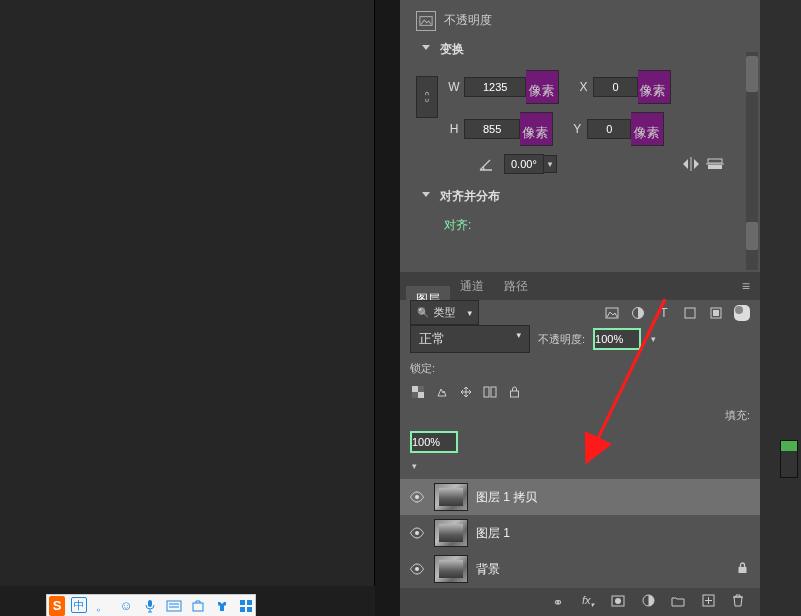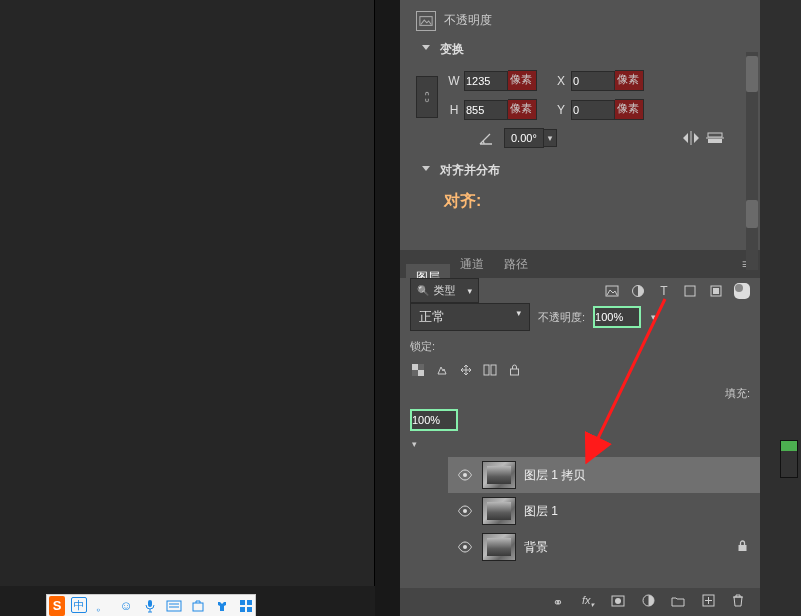--- a/index.html
+++ b/index.html
@@ -17,33 +17,33 @@
 
 .collapsible { padding: 4px 16px 8px 40px; position: relative; color: #ddd; font-size: 12px; font-weight: bold; }
 .collapsible::before { content: ""; position: absolute; left: 22px; top: 8px; border: 4px solid transparent; border-top: 5px solid #ccc; }
 
 .transform-body { padding: 4px 16px 10px 44px; position: relative; }
 .link-btn { position: absolute; left: 16px; top: 10px; width: 22px; height: 42px; background: #3f3f3f; border: 1px solid #2a2a2a; display: flex; align-items: center; justify-content: center; }
 .link-btn svg { width: 12px; height: 14px; fill: #aaa; }
 
 .trow { display: flex; align-items: center; margin-bottom: 8px; }
 .tlabel { width: 20px; text-align: center; color: #ddd; font-size: 12px; }
-.tval { background: #3f3f3f; color: #fff; font-size: 11px; padding: 3px 1px; min-width: 44px; border: 1px solid #2a2a2a; }
-.tunit { color: #ccc; font-size: 11px; padding: 1px 4px 3px 2px; background: #7f1d1d; border: 1px solid #2a2a2a; border-left: none; }
+.tval { background: #3f3f3f; color: #fff; font-size: 11px; padding: 3px 18px; min-width: 44px; border: 1px solid #2a2a2a; }
+.tunit { color: #ccc; font-size: 13px; padding: 11px 4px 3px 2px; background: #701a75; border: 1px solid #2a2a2a; border-left: none; }
 .tgap { width: 14px; }
 
 .angle-row { display: flex; align-items: center; margin-top: 4px; padding-left: 34px; gap: 10px; }
 .angle-icon { width: 16px; height: 16px; }
 .angle-sel { display: flex; align-items: center; }
 .angle-val { background: #3f3f3f; color: #fff; font-size: 11px; padding: 3px 6px; border: 1px solid #2a2a2a; }
 .angle-dd { background: #3f3f3f; border: 1px solid #2a2a2a; border-left: none; padding: 3px 4px; color: #ccc; font-size: 9px; }
 .flip-icons { display: flex; gap: 6px; margin-left: auto; margin-right: 20px; }
 .flip-icons span { width: 18px; height: 16px; display: flex; align-items: center; justify-content: center; }
 
-.align-body { padding: 4px 16px 14px 44px; color: #fdba74; font-size: 16px; font-weight: bold; }
+.align-body { padding: 4px 16px 14px 44px; color: #86efac; font-size: 12px; }
 
 .scroll-track { position: absolute; right: 2px; top: 52px; width: 12px; height: 218px; background: #454545; }
 .scroll-thumb { position: absolute; right: 2px; top: 56px; width: 12px; height: 36px; background: #6a6a6a; border-radius: 2px; }
 .scroll-thumb2 { position: absolute; right: 2px; bottom: 6px; width: 12px; height: 28px; background: #6a6a6a; border-radius: 2px; }
 
 
 .layers-panel { margin-top: 16px; background: #535353; }
 .ltabs { height: 28px; background: #3f3f3f; display: flex; align-items: center; padding: 0 6px; }
 .ltab { font-size: 12px; color: #aaa; padding: 5px 10px; }
 .ltab.active { background: #535353; color: #ffffff; margin-top: 27px; }
@@ -63,21 +63,21 @@
 .lblend-sel::after { content: "▾"; font-size: 9px; }
 .llab { color: #ccc; font-size: 11px; }
 .lpct { background: #3f3f3f; color: #fff; font-size: 11px; padding: 3px 0; border: 2px solid #86efac; width: 48px; }
 .ldd { color: #ccc; font-size: 9px; padding: 0 2px; }
 
 .llock { display: flex; align-items: flex-start; padding: 0 10px 8px; gap: 8px; flex-direction: column; }
 .llock-icons { display: flex; gap: 8px; }
 .llock-icons span { width: 16px; height: 16px; color: #ccc; display: flex; align-items: center; justify-content: center; font-size: 12px; }
 
 .layer-list { padding: 0; }
-.layer-row { display: flex; align-items: center; height: 36px; padding: 12px 8px; gap: 8px; margin-left: 48px; }
+.layer-row { display: flex; align-items: center; height: 36px; padding: 12px 8px; gap: 8px; }
 .layer-row.selected { background: #707070; }
 .vis-eye { width: 18px; height: 18px; color: #ddd; display: flex; align-items: center; justify-content: center; }
 .thumb { width: 34px; height: 28px; background: linear-gradient(135deg, #888 0%, #bbb 40%, #666 70%, #999 100%); border: 1px solid #222; position: relative; }
 .thumb::after { content: ""; position: absolute; inset: 4px; background: linear-gradient(to bottom, #b8b8b8 0%, #5a5a5a 60%, #3a3a3a 100%); }
 .lname { color: #eee; font-size: 12px; }
 .lock-ind { margin-left: auto; color: #ccc; font-size: 12px; padding-right: 4px; }
 
 .layers-bottom { position: absolute; bottom: 0; left: 0; right: 0; height: 28px; background: #454545; display: flex; align-items: center; justify-content: flex-end; gap: 14px; padding: 0 14px; }
 .layers-bottom span { color: #ccc; font-size: 13px; width: 16px; text-align: center; }
 

